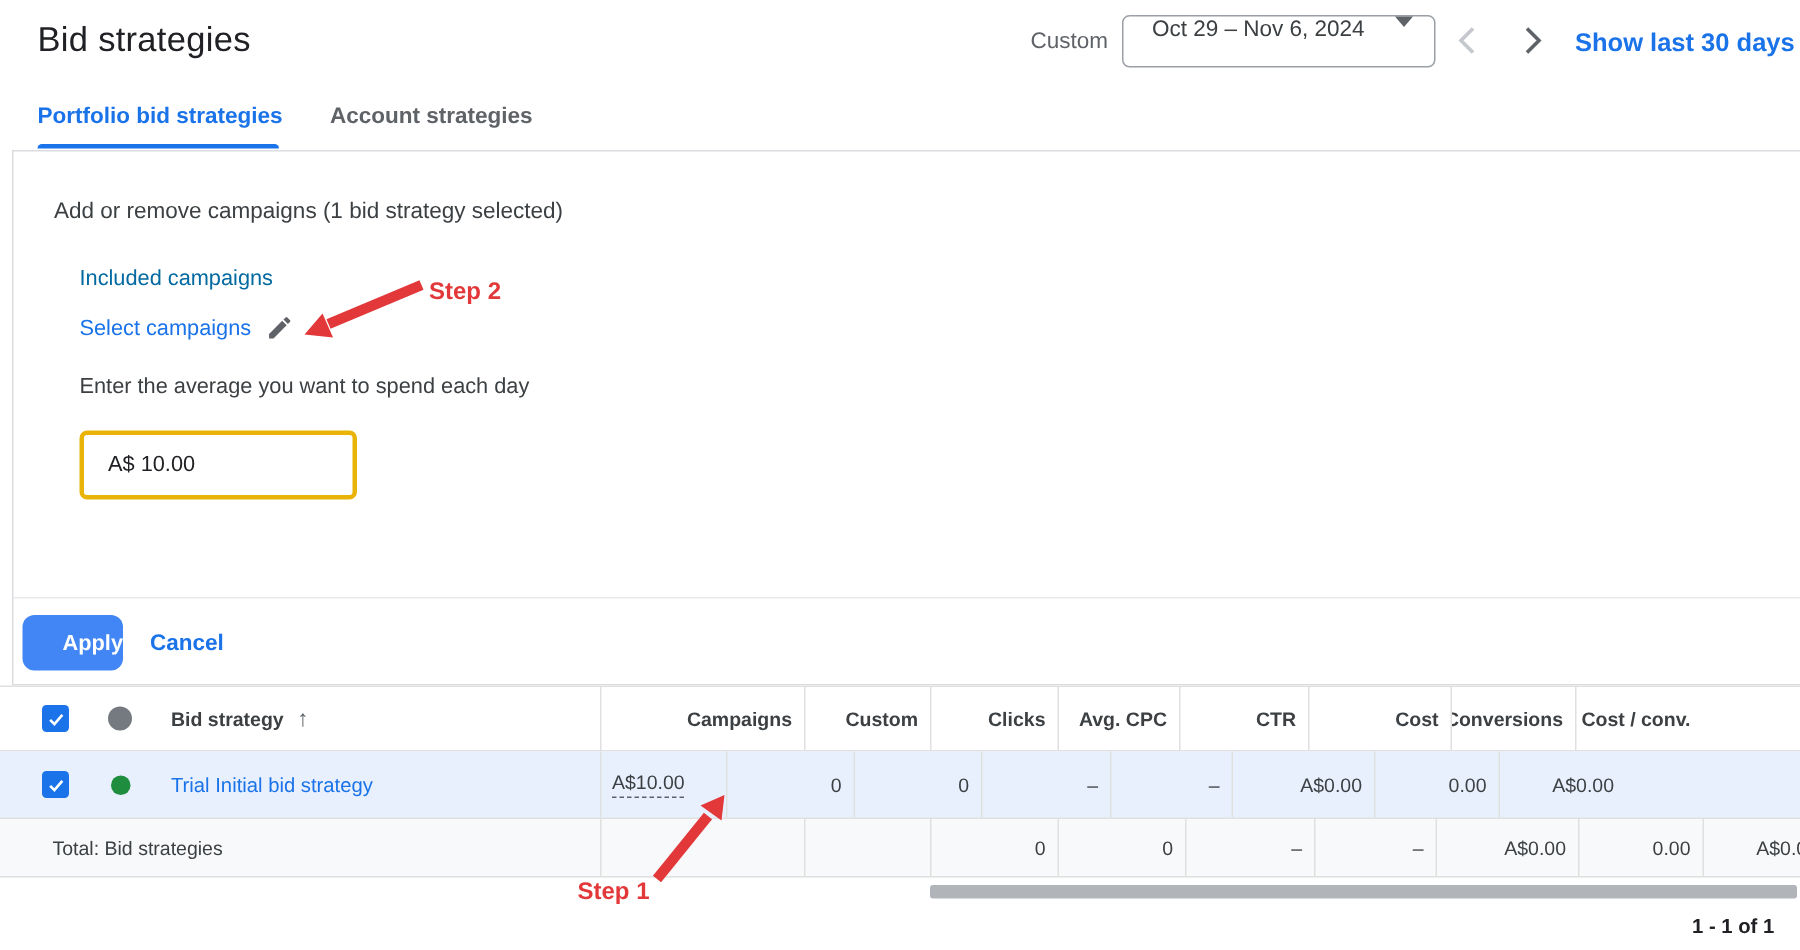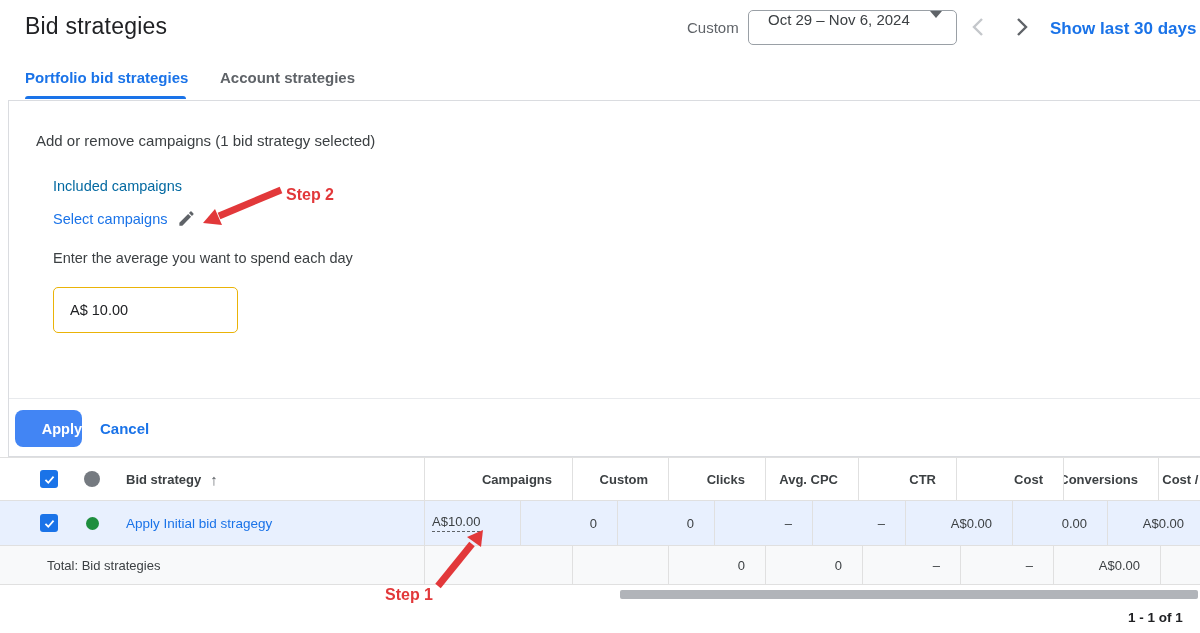--- a/index.html
+++ b/index.html
@@ -29,34 +29,34 @@
                    border-radius:3px 3px 0 0; }
 
   
   #card { left:8px; top:100px; width:1192px; height:357px; background:#fff;
           border:1px solid #dadce0; border-right:none; }
   #card-heading { left:27px; top:31px; font-size:15px; color:#3c4043; }
   #included-label { left:44px; top:77px; font-size:14.5px; color:#0369a1; }
   #select-row { left:44px; top:108px; display:flex; align-items:center; gap:10px; }
   #select-link { font-size:14.5px; color:#1a73e8; cursor:pointer; }
   #avg-label { left:44px; top:149px; font-size:14.5px; color:#3c4043; }
-  #amount-input { left:44px; top:186px; width:185px; height:46px; border:1px solid #eab308;
+  #amount-input { left:44px; top:186px; width:185px; height:46px; border:3px solid #eab308;
                   border-radius:5px; font-size:14.5px; color:#202124; padding:0 16px;
                   font-family:"Liberation Sans", sans-serif; background:#fff; }
   #card-divider { left:0; top:297px; width:1192px; height:0; border-top:1px solid #e8eaed; }
   #apply-btn { left:6px; top:309px; width:67px; height:37px; background:#4285f4; color:#fff;
                border:none; border-radius:8px; font-size:14.5px; font-weight:700; cursor:pointer;
                font-family:"Liberation Sans", sans-serif;text-align:right; }
   #cancel-link { left:91px; top:319px; font-size:15px; font-weight:700; color:#1a73e8; cursor:pointer; }
 
   
   #table { left:0; top:457px; width:1200px; }
   .trow { display:flex; width:1220px; }
   .trow .cell { flex:none; display:flex; align-items:center; justify-content:flex-end;
-                padding:0 8px; font-size:13px; color:#3c4043; overflow:hidden; white-space:nowrap;margin-left:12px; }
+                padding:0 8px; font-size:13px; color:#3c4043; overflow:hidden; white-space:nowrap; }
   .trow .cell + .cell { border-left:1px solid #e0e0e0; }
   .c0{width:400px; justify-content:flex-start !important; padding-left:28px !important;}
   .c1{width:136px;} .c2{width:84px;} .c3{width:85px;} .c4{width:85px;} .c5{width:86px;}
   .c6{width:81px;} .c7{width:95px;} .c8{width:83px;} .c9{width:85px;}
   #thead { height:44px; border-top:1px solid #e0e0e0; border-bottom:1px solid #e0e0e0;
            background:#fff; }
   #thead .cell { font-weight:700; }
   #row1 { height:45px; background:#e8f0fe; border-bottom:1px solid #e0e0e0; }
   #rowT { height:39px; background:#f8f9fa; border-bottom:1px solid #e0e0e0; }
   .checkbox { width:18px; height:18px; background:#1a73e8; border-radius:3px; flex:none;
@@ -148,21 +148,21 @@
   </div>
 
   <div class="trow" id="row1">
     <div class="cell c0">
       <span class="checkbox">
         <svg width="13" height="13" viewBox="0 0 16 16">
           <polyline points="3,8.5 6.5,12 13,4.5" fill="none" stroke="#fff" stroke-width="2.2"></polyline>
         </svg>
       </span>
       <span class="dot dot-green"></span>
-      <span id="row-name">Apply Initial bid stragegy</span>
+      <span id="row-name">Trial Initial bid strategy</span>
     </div>
     <div class="cell c2 budget-cell">
       <span class="budget-val">A$10.00</span>
     </div>
     <div class="cell c3">0</div>
     <div class="cell c4">0</div>
     <div class="cell c5">–</div>
     <div class="cell c6">–</div>
     <div class="cell c7">A$0.00</div>
     <div class="cell c8">0.00</div>

